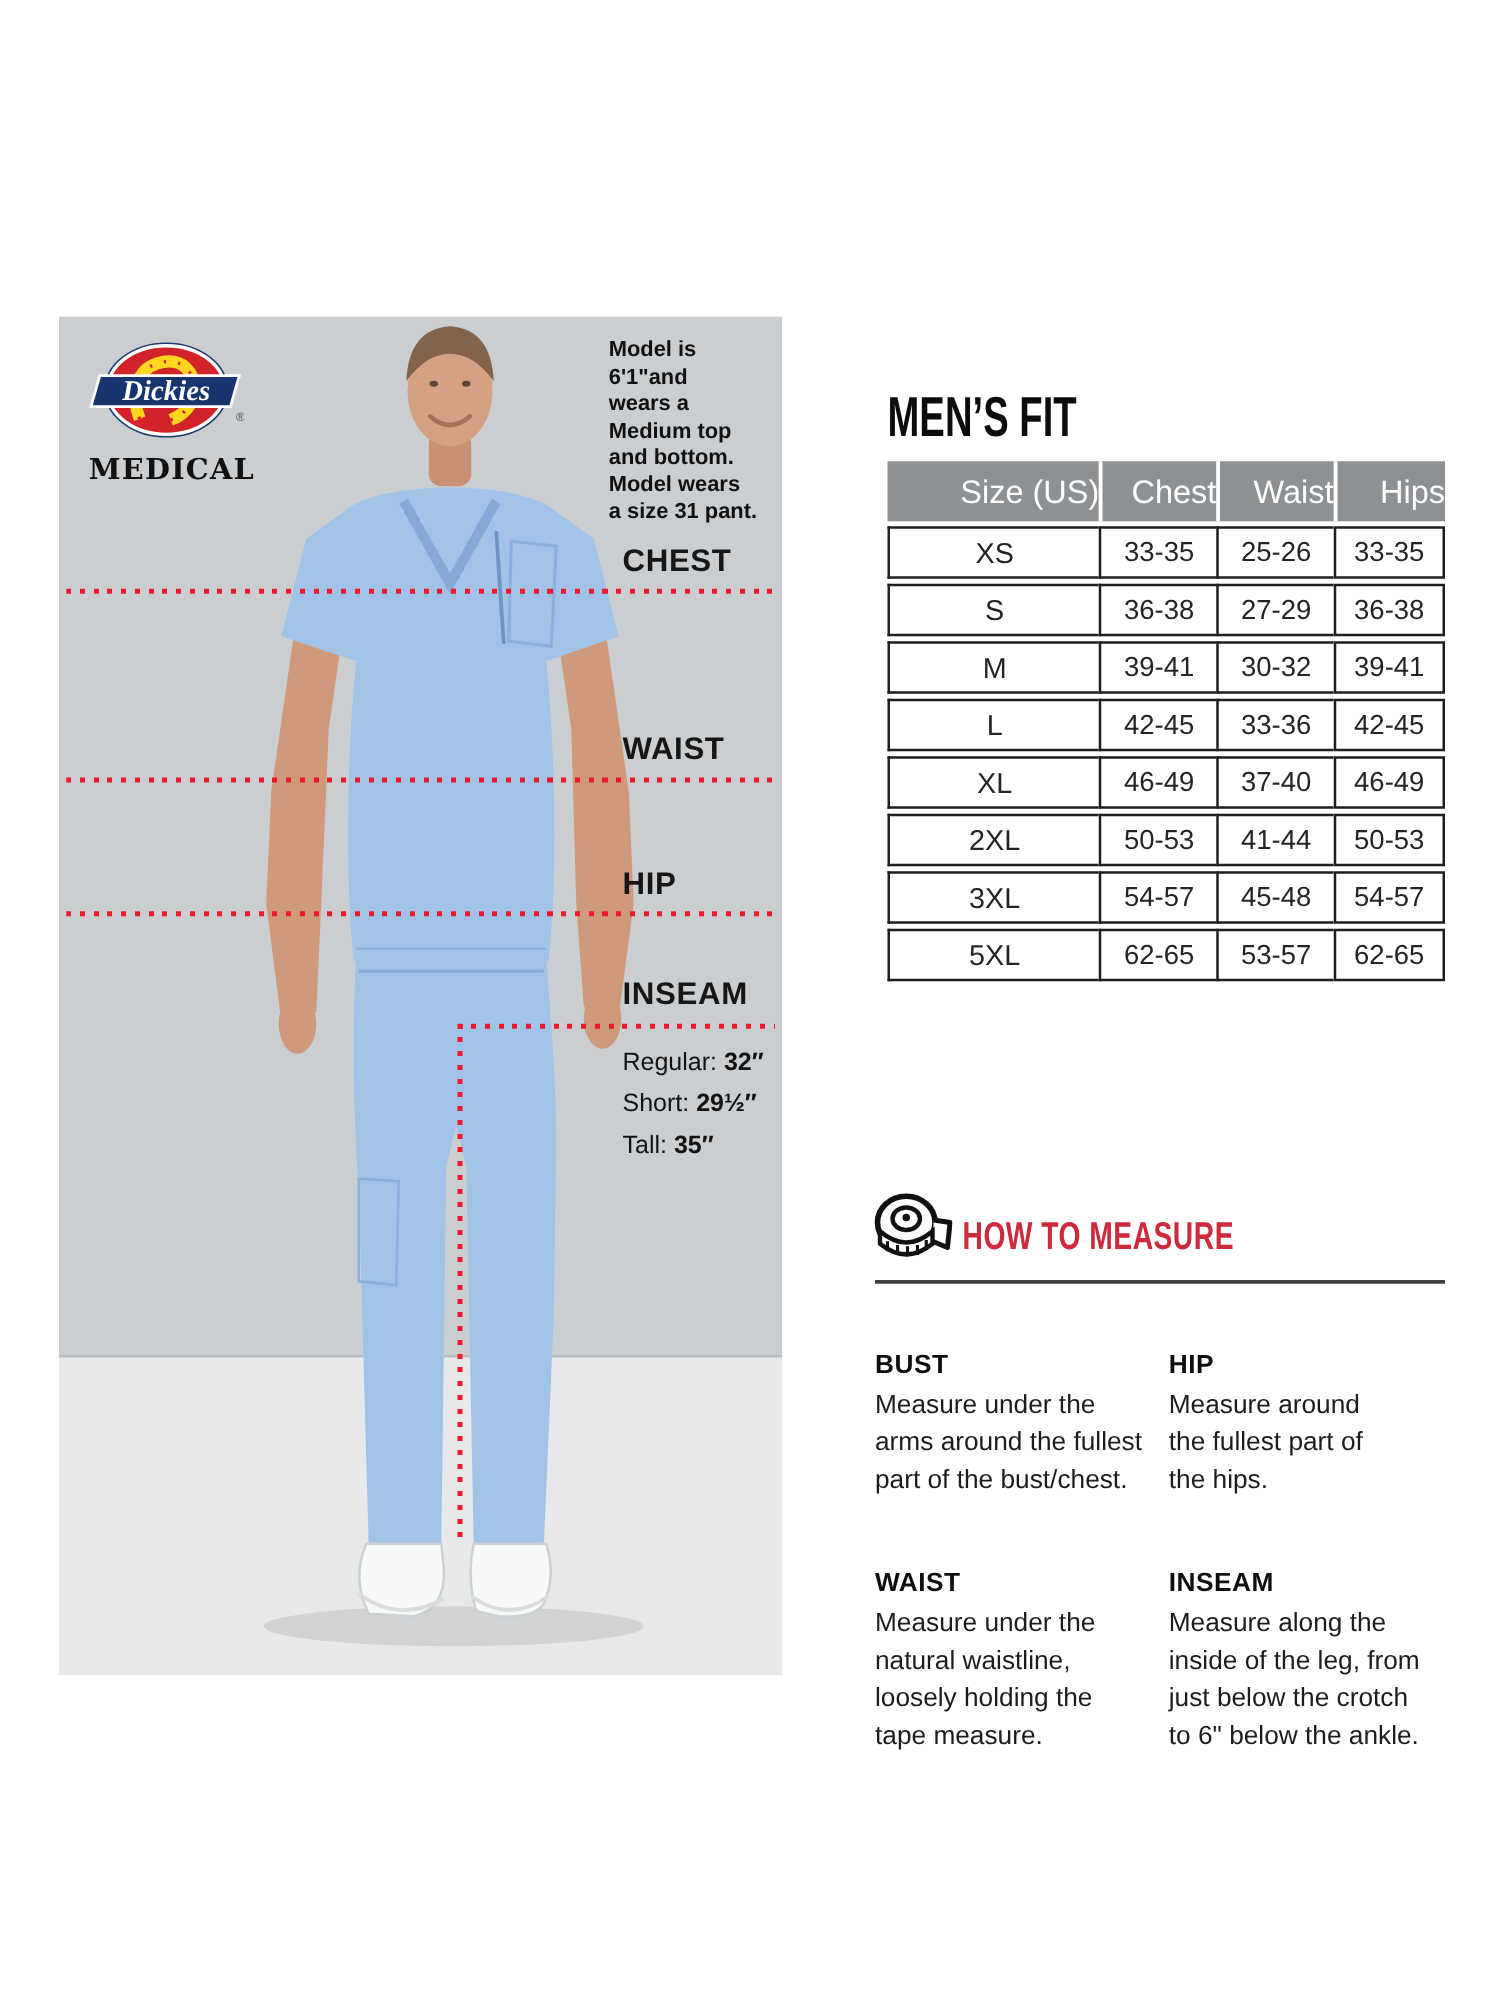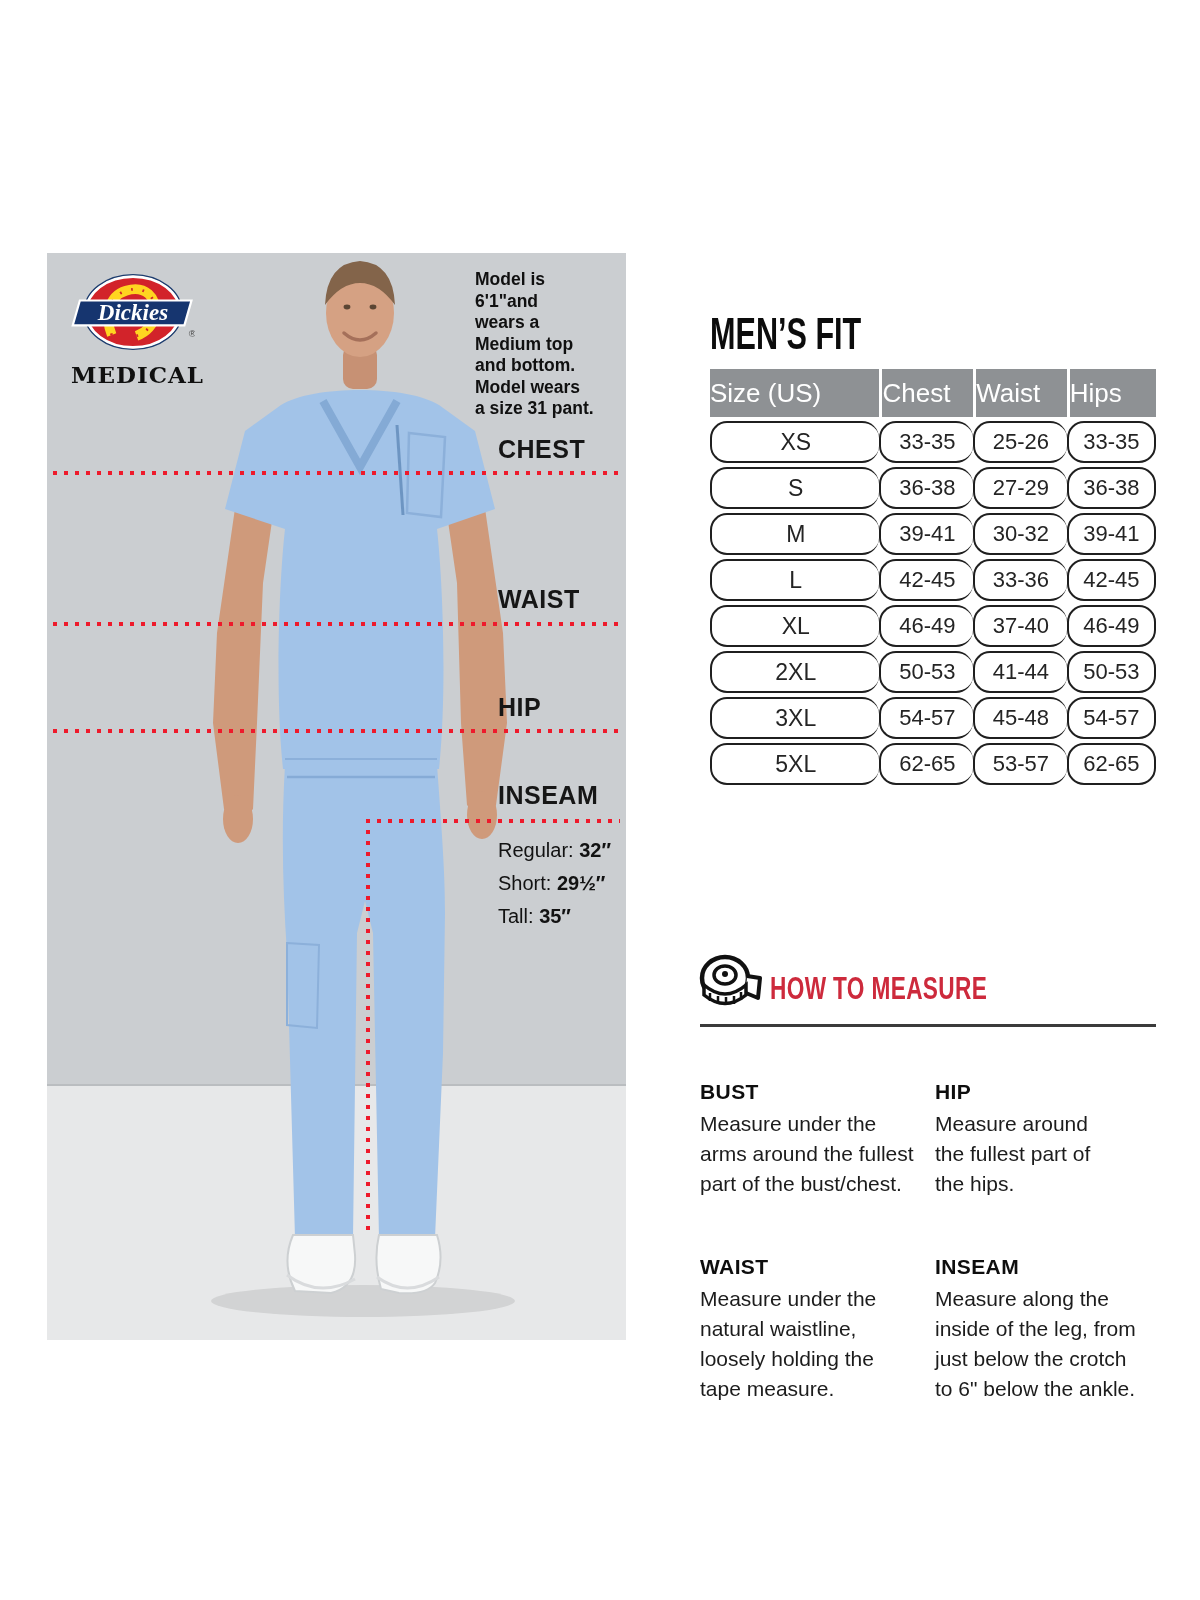--- a/index.html
+++ b/index.html
@@ -15,34 +15,34 @@
   }
   *{margin:0;padding:0;box-sizing:border-box;}
   body{background:#888;font-family:"Liberation Sans",sans-serif;}
   .canvas{position:relative;width:1200px;height:1600px;background:#ffffff;overflow:hidden;margin:0 auto;}
 
   
   .photo{position:absolute;left:47px;top:253px;width:579px;height:1087px;overflow:hidden;}
   .photo svg.figure{position:absolute;left:0;top:0;}
   .logo{position:absolute;left:24px;top:20px;width:124px;text-align:center;}
   .logo .brand-sub{display:block;margin-top:6px;font-family:"DejaVu Serif","Liberation Serif",serif;font-weight:700;font-size:23px;letter-spacing:1px;color:#101010;}
-  .model-note{position:absolute;left:428px;top:16px;width:135px;font-size:17.5px;font-weight:700;line-height:21.5px;color:#101010;white-space:pre-line;}
+  .model-note{position:absolute;left:440px;top:16px;width:135px;font-size:17.5px;font-weight:700;line-height:21.5px;color:#101010;white-space:pre-line;}
   .m-label{position:absolute;left:451px;font-weight:700;font-size:25px;letter-spacing:.5px;color:var(--ink);}
   .dotline{position:absolute;height:4px;left:6px;width:567px;background-image:repeating-linear-gradient(90deg,var(--dot) 0 4px,transparent 4px 11px);}
   .dotline.partial{left:319px;width:254px;}
   .dotline-v{position:absolute;width:4px;left:319px;top:566px;height:416px;background-image:repeating-linear-gradient(180deg,var(--dot) 0 4px,transparent 4px 11px);}
   .inseam-opts{position:absolute;left:451px;top:581px;font-size:20px;line-height:33px;color:#121212;}
   .inseam-opts .val{font-weight:700;}
 
   
   .fit-title{position:absolute;left:710px;top:308px;font-size:45px;font-weight:700;color:#0c0c0c;transform:scaleX(.68);transform-origin:left top;white-space:nowrap;}
   table.size-table{position:absolute;left:710px;top:365px;width:446px;border-collapse:separate;border-spacing:0 4px;table-layout:fixed;}
-  table.size-table th{background:var(--th-bg);color:#fff;font-weight:400;font-size:26px;height:48px;vertical-align:middle;text-align:left;}
+  table.size-table th{background:var(--th-bg);color:#fff;font-weight:400;font-size:26px;height:48px;vertical-align:middle;text-align:right;}
   table.size-table th + th{border-left:3px solid #fff;}
-  table.size-table td{background:#fff;color:#242424;font-size:22px;height:42px;vertical-align:middle;text-align:center;border-top:2px solid #1f1f1f;border-bottom:2px solid #1f1f1f;border-radius:17px;}
+  table.size-table td{background:#fff;color:#242424;font-size:22px;height:42px;vertical-align:middle;text-align:center;border-top:2px solid #1f1f1f;border-bottom:2px solid #1f1f1f;}
   table.size-table td + td{border-left:2px solid #1f1f1f;margin-top:43px;}
   table.size-table td:first-child{border-left:2px solid #1f1f1f;font-size:23px;}
   table.size-table td:last-child{border-right:2px solid #1f1f1f;}
 
   .htm-icon{position:absolute;left:698px;top:951px;}
   .htm-title{position:absolute;left:770px;top:971px;font-size:31px;font-weight:700;color:var(--red);transform:scaleX(.73);transform-origin:left top;white-space:nowrap;letter-spacing:.5px;}
   .divider{position:absolute;left:700px;top:1024px;width:456px;height:3px;background:#3b3b3b;}
   .measure-grid{position:absolute;left:700px;top:1040px;width:468px;display:grid;grid-template-columns:235px 1fr;row-gap:16px;}
   .measure-grid h3{font-size:21px;font-weight:700;letter-spacing:.4px;color:#0e0e0e;margin-bottom:5px;margin-top:40px;}
   .measure-grid p{font-size:21px;line-height:30px;color:#1c1c1c;white-space:pre-line;}

